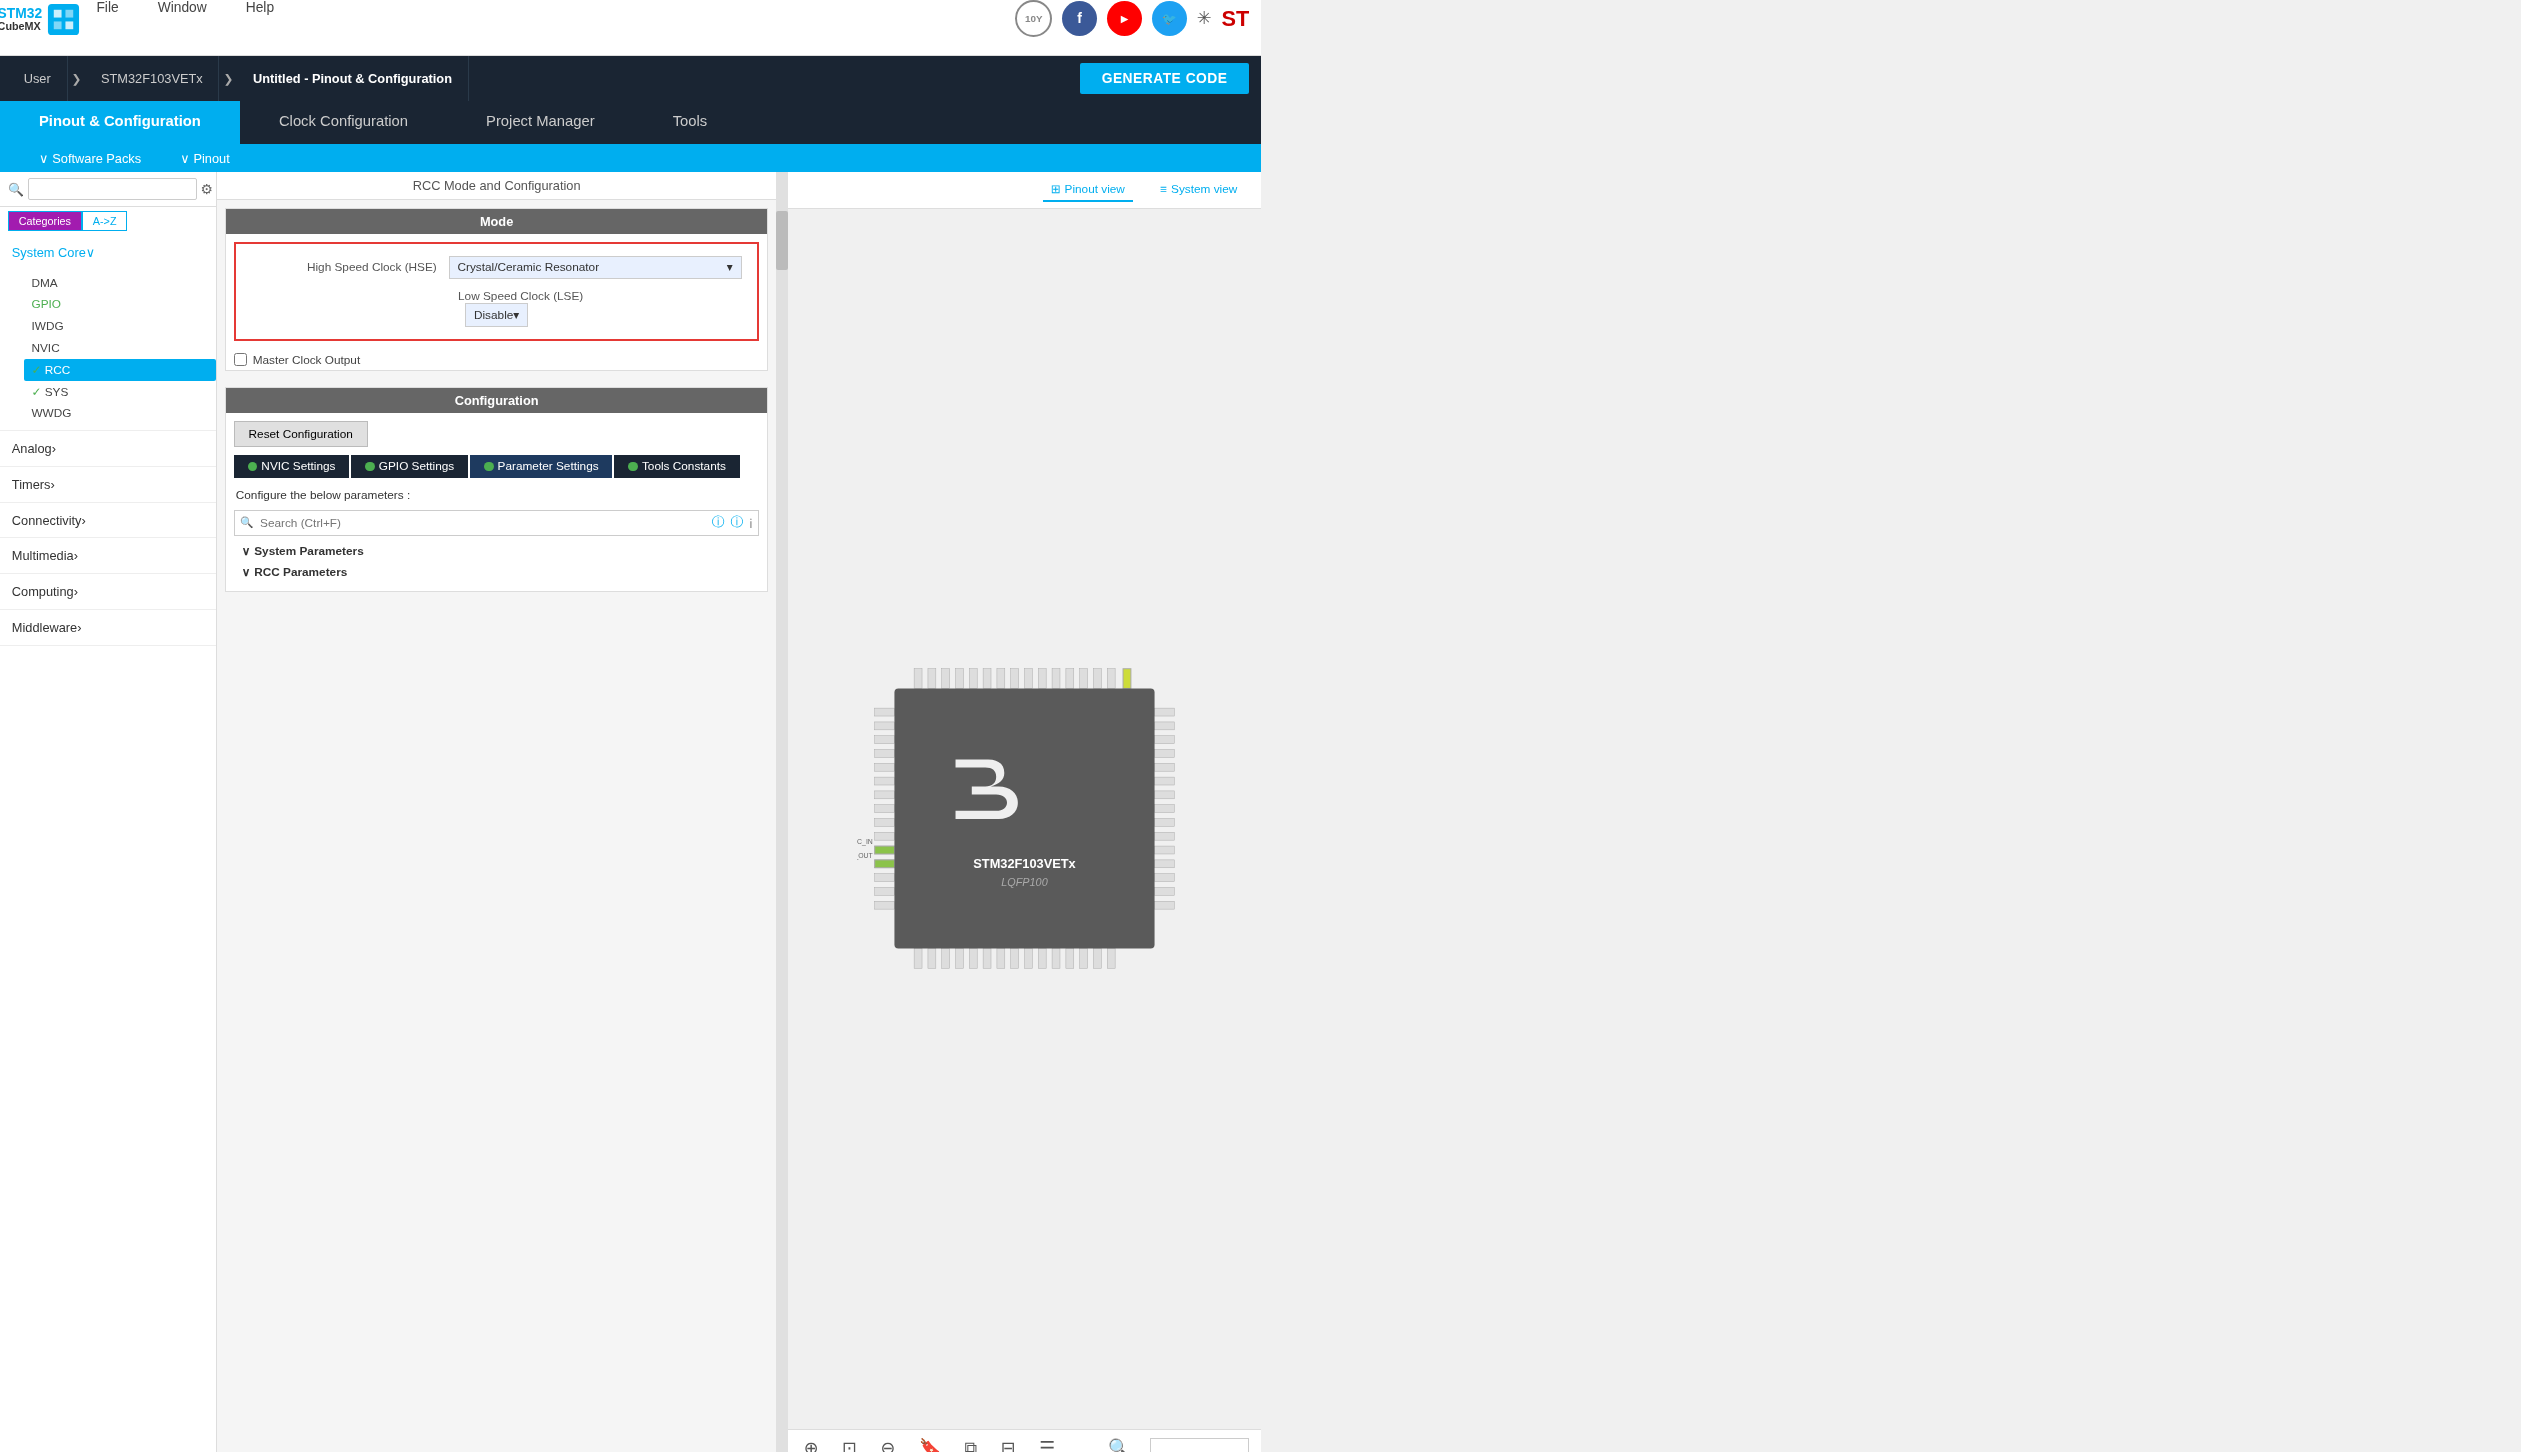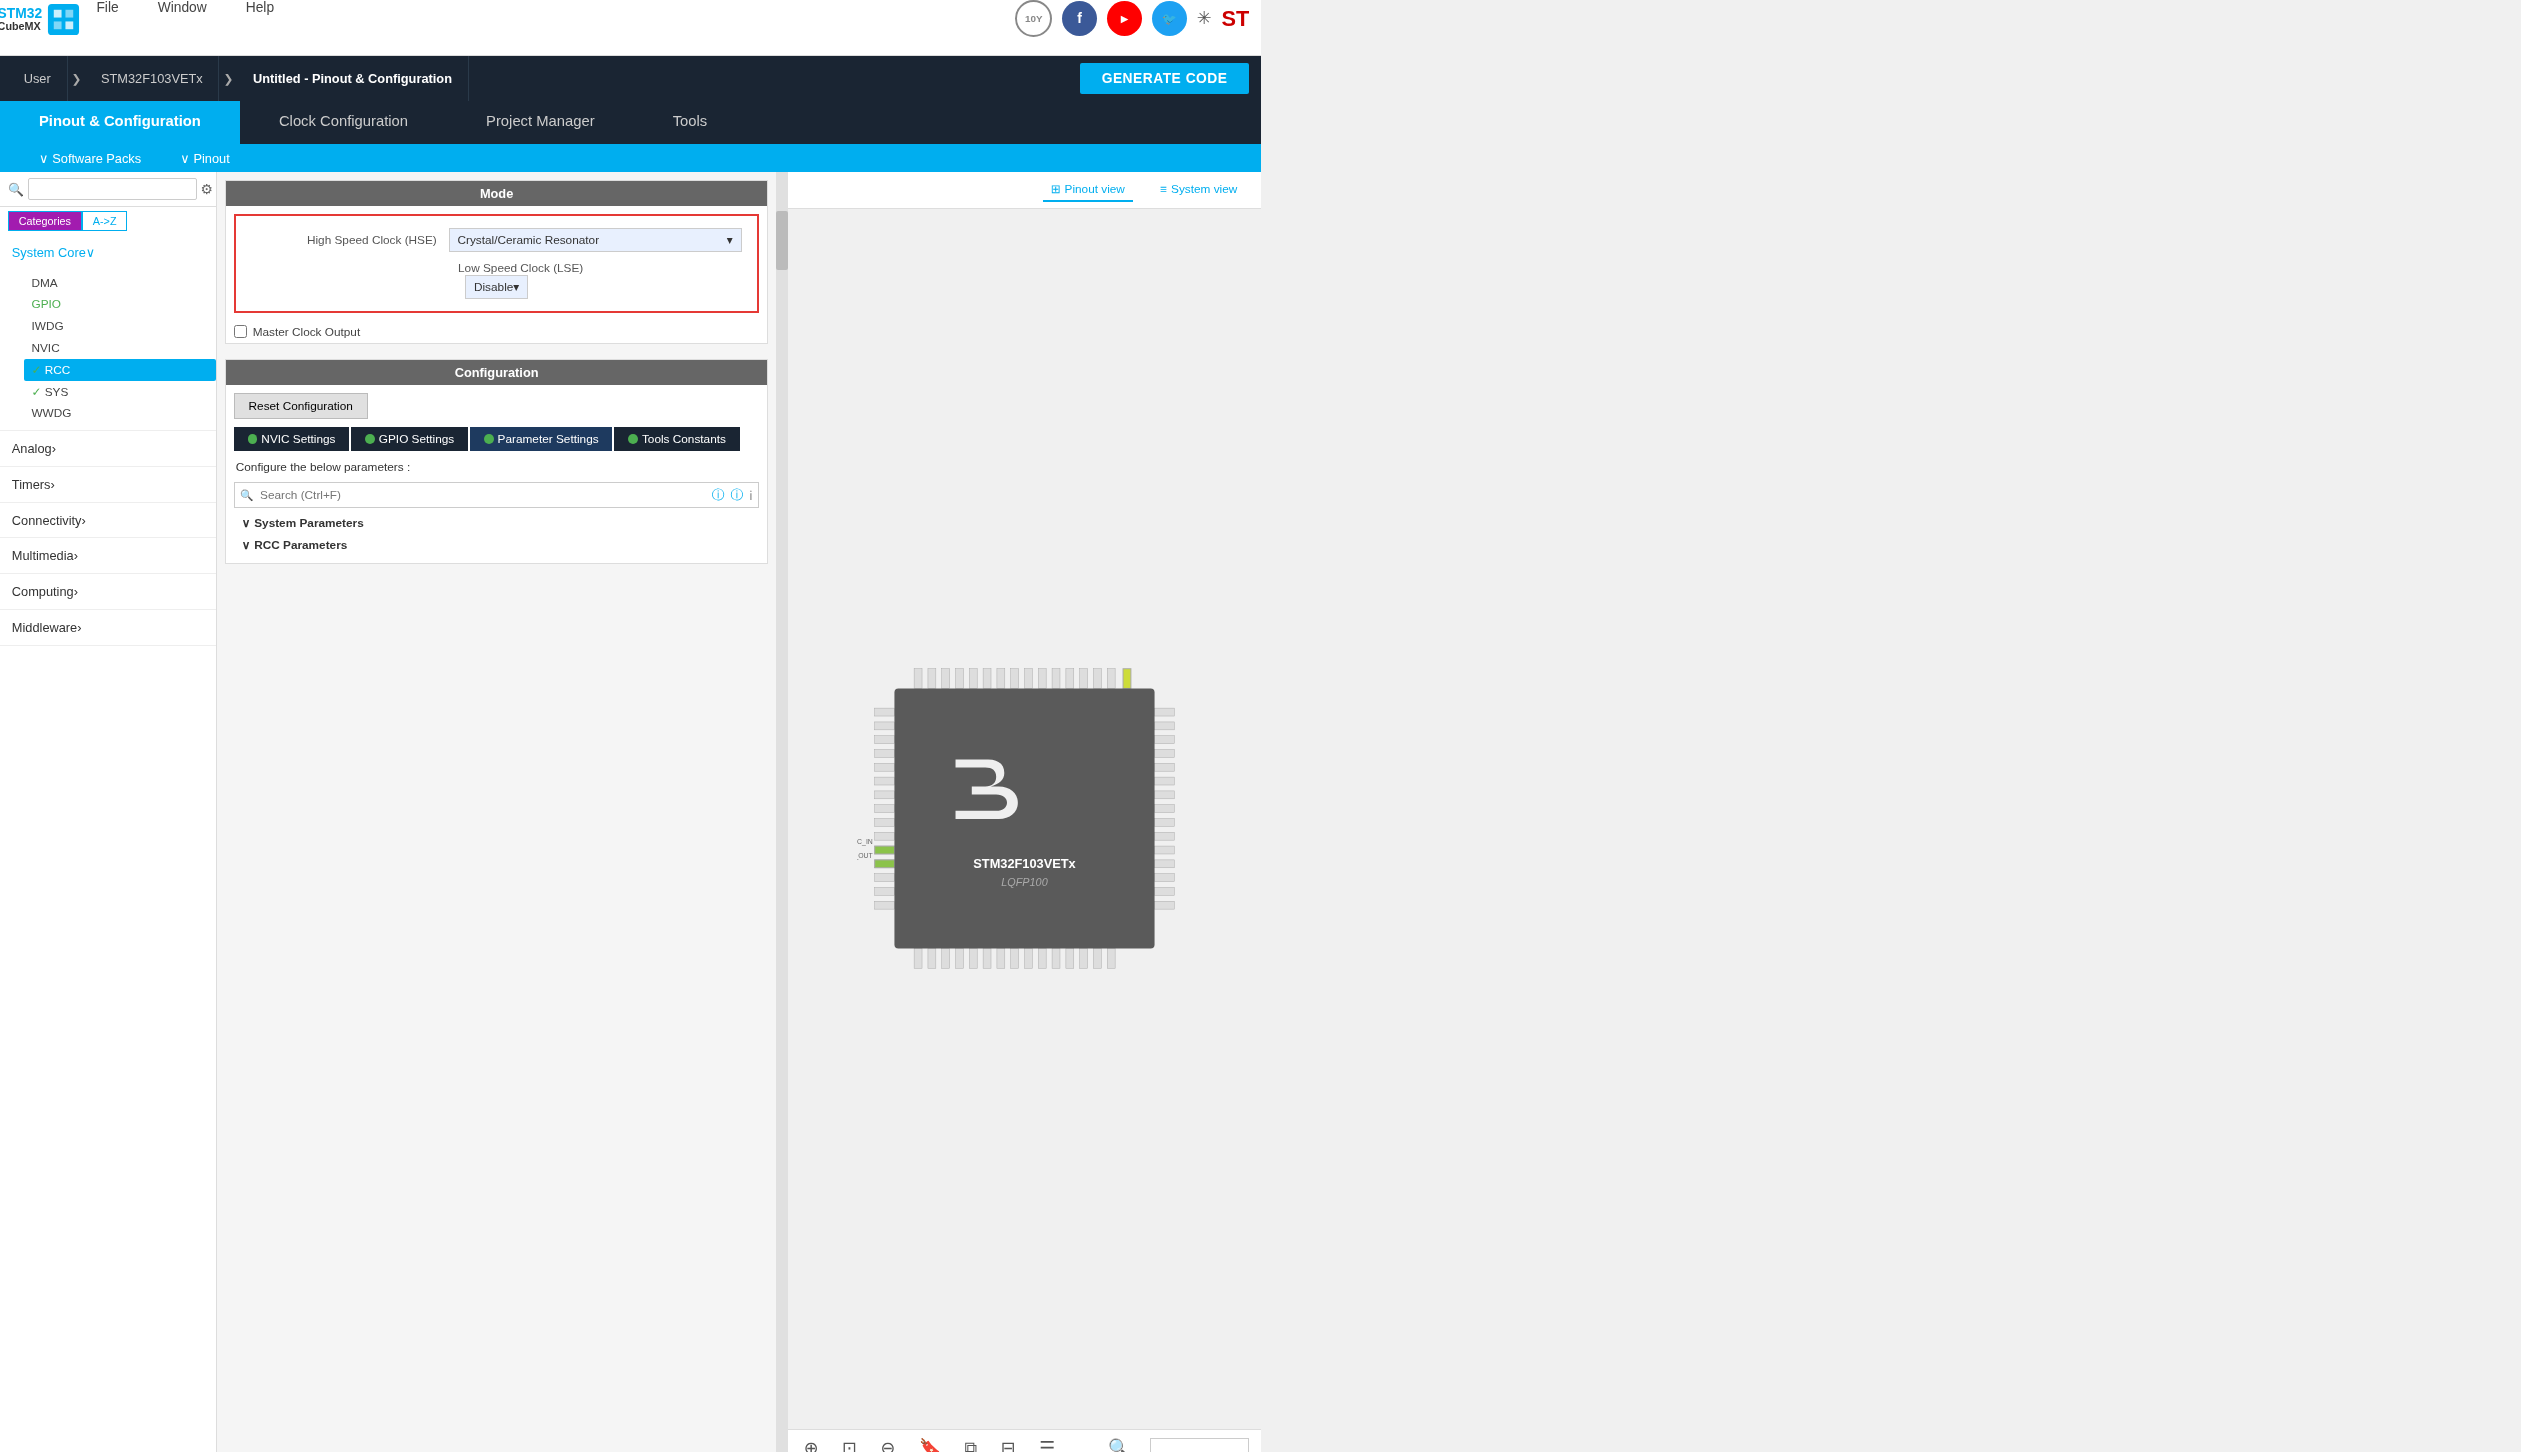--- a/index.html
+++ b/index.html
@@ -269,20 +269,21 @@
 
     <div class="sidebar-section">
       <div class="sidebar-section-header">
         <span>Middleware</span>
         <span>›</span>
       </div>
     </div>
   </div>
 
   <div class="center-panel">
+    <div class="rcc-mode-title">RCC Mode and Configuration</div>
 
     <div class="mode-section">
       <div class="mode-header">Mode</div>
       <div class="mode-body">
         <div class="mode-row">
           <div class="mode-label">High Speed Clock (HSE)</div>
           <div class="mode-select">
             <span>Crystal/Ceramic Resonator</span>
             <span>▾</span>
           </div>

